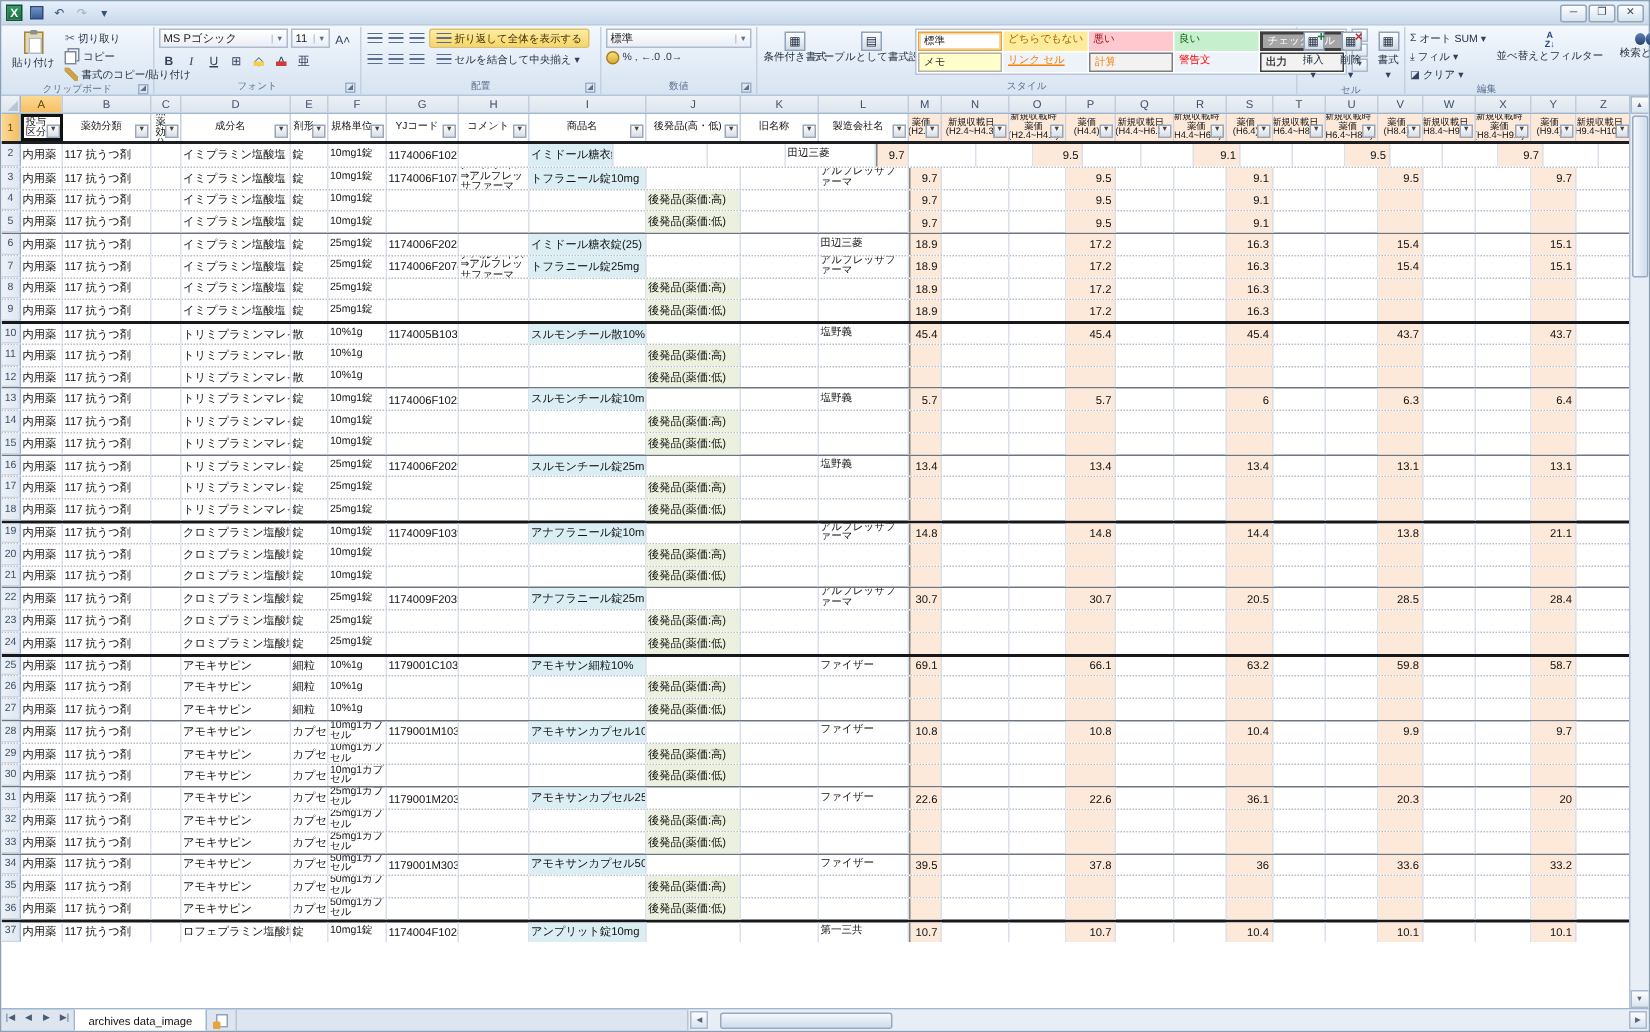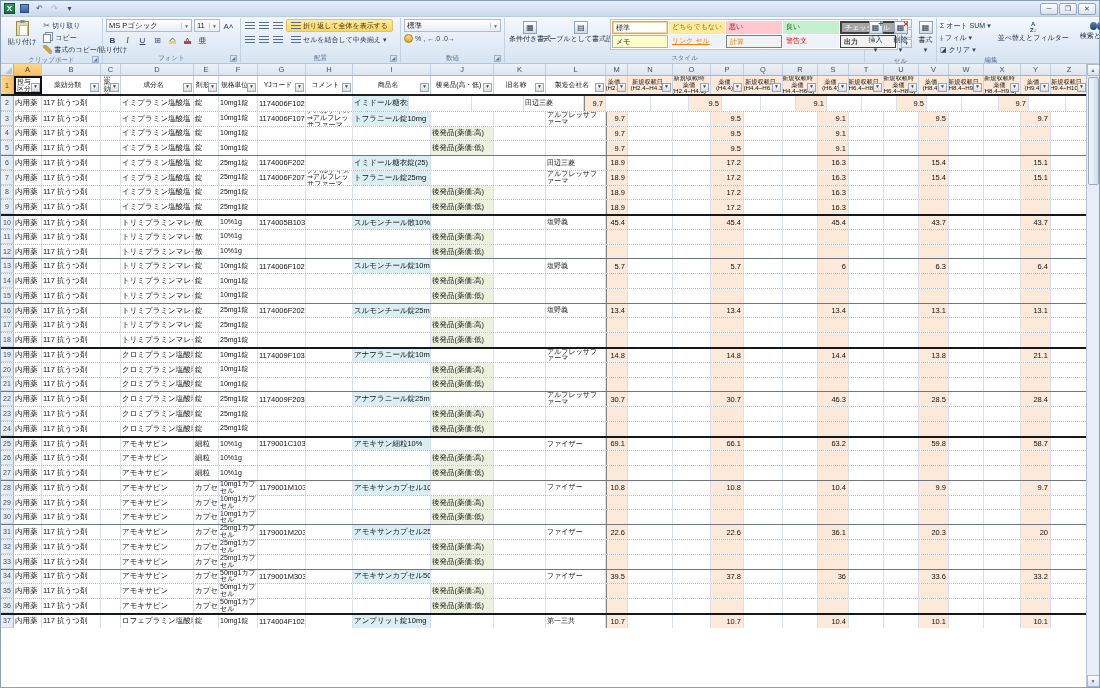--- a/index.html
+++ b/index.html
@@ -1086,21 +1086,21 @@
             <div class="c colI blue" style="width: 78px;">アナフラニール錠25mg</div>
             <div class="c colJ" style="width: 63px;"></div>
             <div class="c colK" style="width: 52px;"></div>
             <div class="c colL" style="width: 60px;">アルフレッサファーマ</div>
             <div class="c colM peach num" style="width: 22px;">30.7</div>
             <div class="c colN" style="width: 45px;"></div>
             <div class="c colO" style="width: 38px;"></div>
             <div class="c colP peach num" style="width: 33px;">30.7</div>
             <div class="c colQ" style="width: 39px;"></div>
             <div class="c colR" style="width: 35px;"></div>
-            <div class="c colS peach num" style="width: 31px;">46.3</div>
+            <div class="c colS peach num" style="width: 31px;">20.5</div>
             <div class="c colT" style="width: 35px;"></div>
             <div class="c colU" style="width: 35px;"></div>
             <div class="c colV peach num" style="width: 30px;">28.5</div>
             <div class="c colW" style="width: 35px;"></div>
             <div class="c colX" style="width: 37px;"></div>
             <div class="c colY peach num" style="width: 30px;">28.4</div>
             <div class="c colZ" style="width: 37px;"></div>
           </div>
           <div class="r bt-d">
             <div class="rn">23</div>
@@ -1540,14 +1540,31 @@
         </div>
     </div>
     <div class="vscroll">
       <div class="sbtn">▲</div>
       <div class="vthumb"></div>
       <div class="vfill"></div>
       <div class="sbtn">▼</div>
     </div>
   </div>
 
+  <div class="sheettabs">
+    <div class="tnav">|◀</div>
+    <div class="tnav">◀</div>
+    <div class="tnav">▶</div>
+    <div class="tnav">▶|</div>
+    <div class="stab">archives data_image</div>
+    <div class="addtab">
+        <span class="pagei"></span>
+      </div>
+    <div class="tabspace"></div>
+    <div class="hscroll">
+      <div class="hbtn">◀</div>
+      <div class="hthumb"></div>
+      <div class="hfill"></div>
+      <div class="hbtn">▶</div>
+    </div>
+  </div>
 
 </div>
 
 </body></html>

